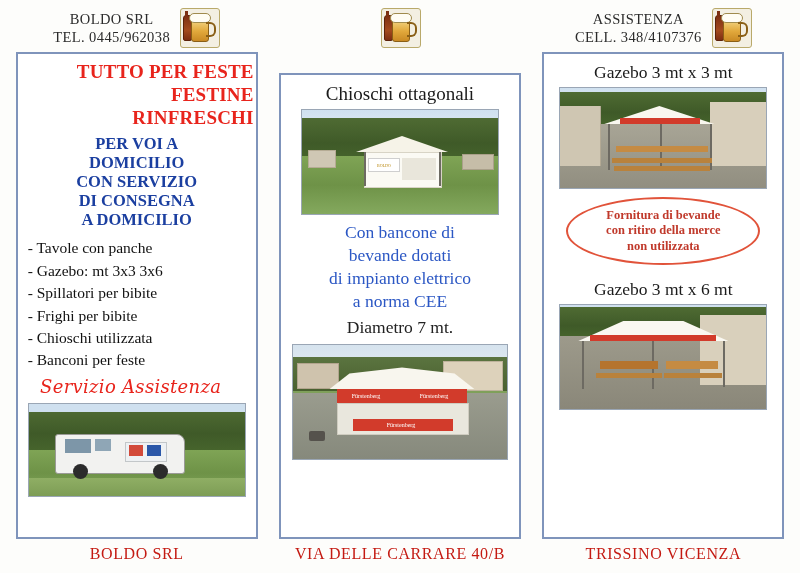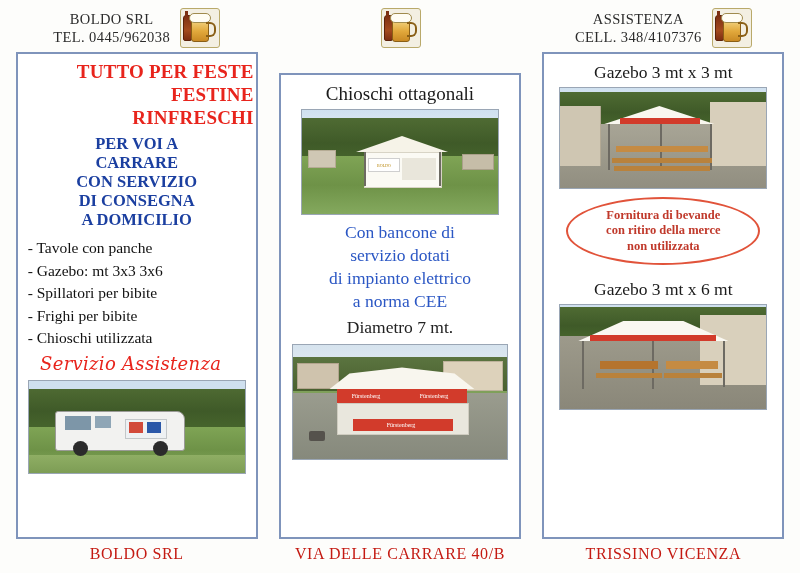--- a/index.html
+++ b/index.html
@@ -251,31 +251,32 @@
       </div>
 
       <div class="panel left">
         <div class="redhead">
           <div>TUTTO PER FESTE</div>
           <div>FESTINE</div>
           <div>RINFRESCHI</div>
         </div>
         <div class="bluehead">
           <div>PER VOI A</div>
-          <div>CARRARE</div>
+          <div>DOMICILIO</div>
           <div>CON SERVIZIO</div>
           <div>DI CONSEGNA</div>
           <div>A DOMICILIO</div>
         </div>
         <div class="bullets">
           <div>- Tavole con panche</div>
           <div>- Gazebo: mt 3x3 3x6</div>
           <div>- Spillatori per bibite</div>
           <div>- Frighi per bibite</div>
           <div>- Chioschi utilizzata</div>
+          <div>- Banconi per feste</div>
         </div>
         <div class="script">Servizio Assistenza</div>
 
         <div class="photo" style="width:216px;height:92px;margin-top:4px;">
           <div class="sky" style="height:52%;"></div>
           <div class="trees" style="top:6%;height:44%;"></div>
           <div class="grass" style="height:50%;"></div>
           <div class="road" style="height:20%;background:linear-gradient(180deg,#8fae64 0%,#7d9d55 100%);"></div>
 
           <div class="van-body" style="left:26px;top:30px;width:128px;height:38px;"></div>
@@ -321,21 +322,21 @@
           <div class="banner" style="left:66px;top:48px;width:30px;height:12px;background:#fff;color:#b8860b;">BOLDO</div>
           <div style="position:absolute;left:100px;top:48px;width:34px;height:22px;background:#e9e6db;"></div>
           <div class="tent-leg" style="left:62px;top:42px;height:34px;"></div>
           <div class="tent-leg" style="left:137px;top:42px;height:34px;"></div>
           <div style="position:absolute;left:6px;top:40px;width:26px;height:16px;background:#cfc7b4;border:1px solid #b5ab94;"></div>
           <div style="position:absolute;left:160px;top:44px;width:30px;height:14px;background:#c6bda8;border:1px solid #aaa08a;"></div>
         </div>
 
         <div class="mid-blue">
           <div>Con bancone di</div>
-          <div>servizio dotati</div>
+          <div>bevande dotati</div>
           <div>di impianto elettrico</div>
           <div>a norma CEE</div>
         </div>
         <div class="mid-dark">Diametro 7 mt.</div>
 
         <div class="photo" style="width:214px;height:114px;">
           <div class="sky" style="height:36%;background:linear-gradient(180deg,#d6e3ee 0%,#e9eff4 100%);"></div>
           <div class="trees" style="top:10%;height:30%;background:linear-gradient(180deg,#5b7440 0%,#49602f 100%);"></div>
           <div class="grass" style="height:58%;background:linear-gradient(180deg,#9a9c8e 0%,#86897c 100%);"></div>
           <div style="position:absolute;left:4px;top:18px;width:40px;height:24px;background:#cfc3ad;border:1px solid #b2a58e;"></div>

